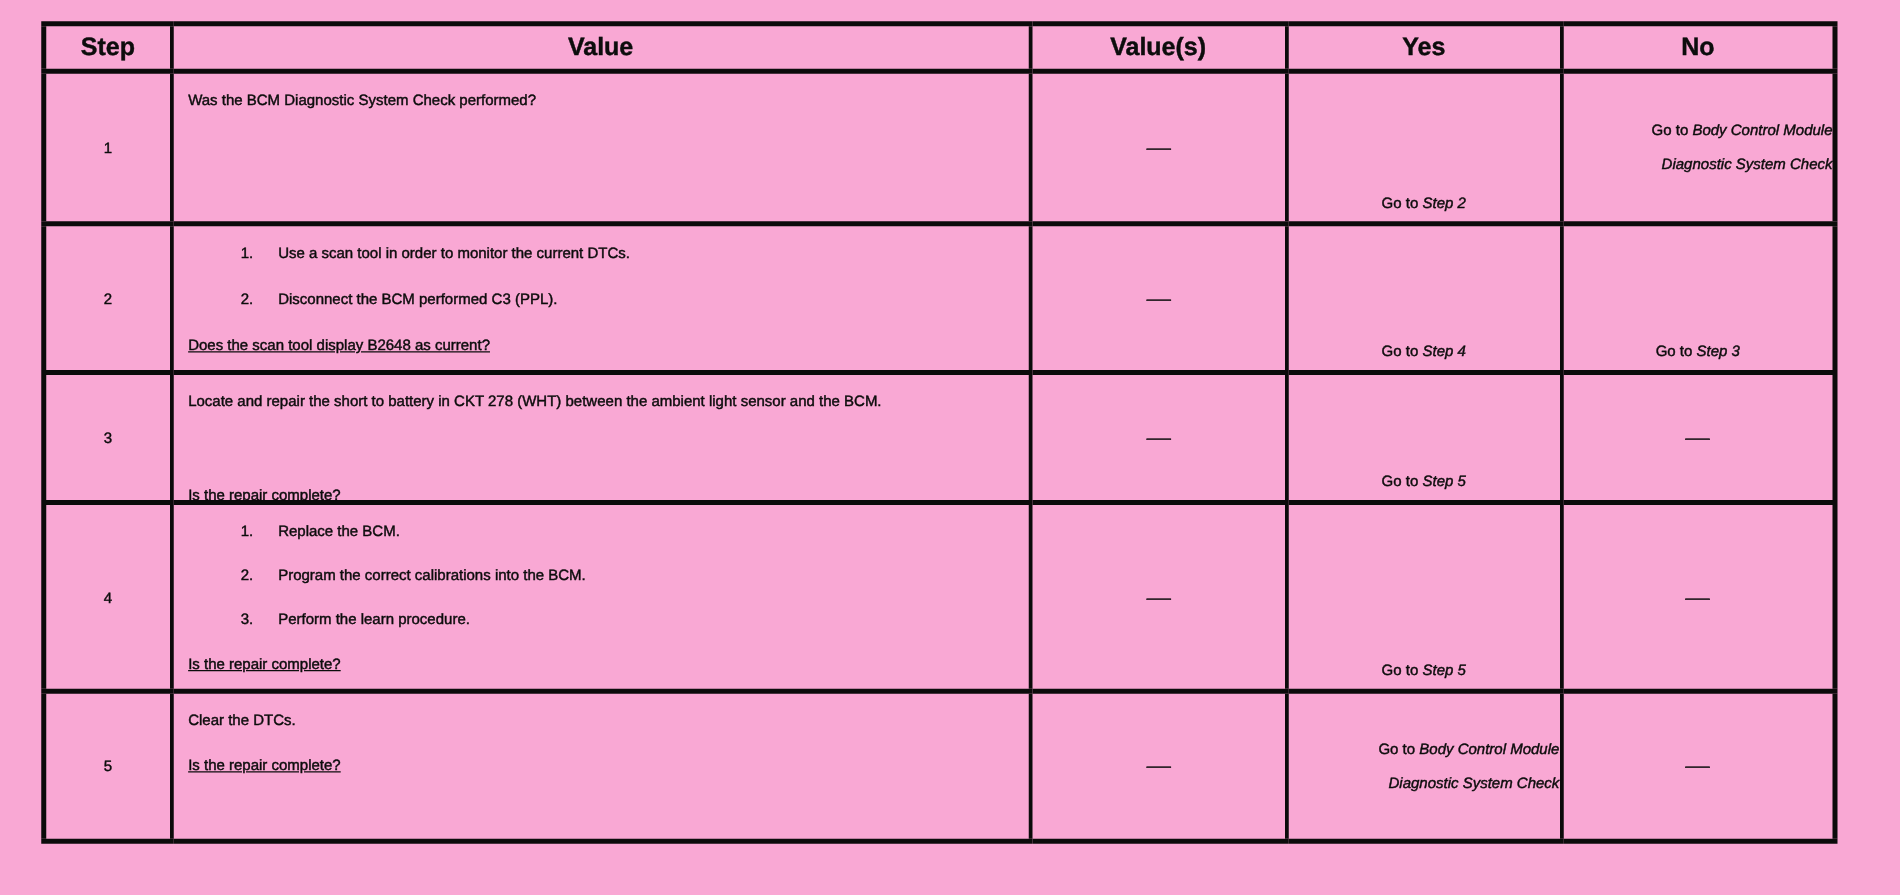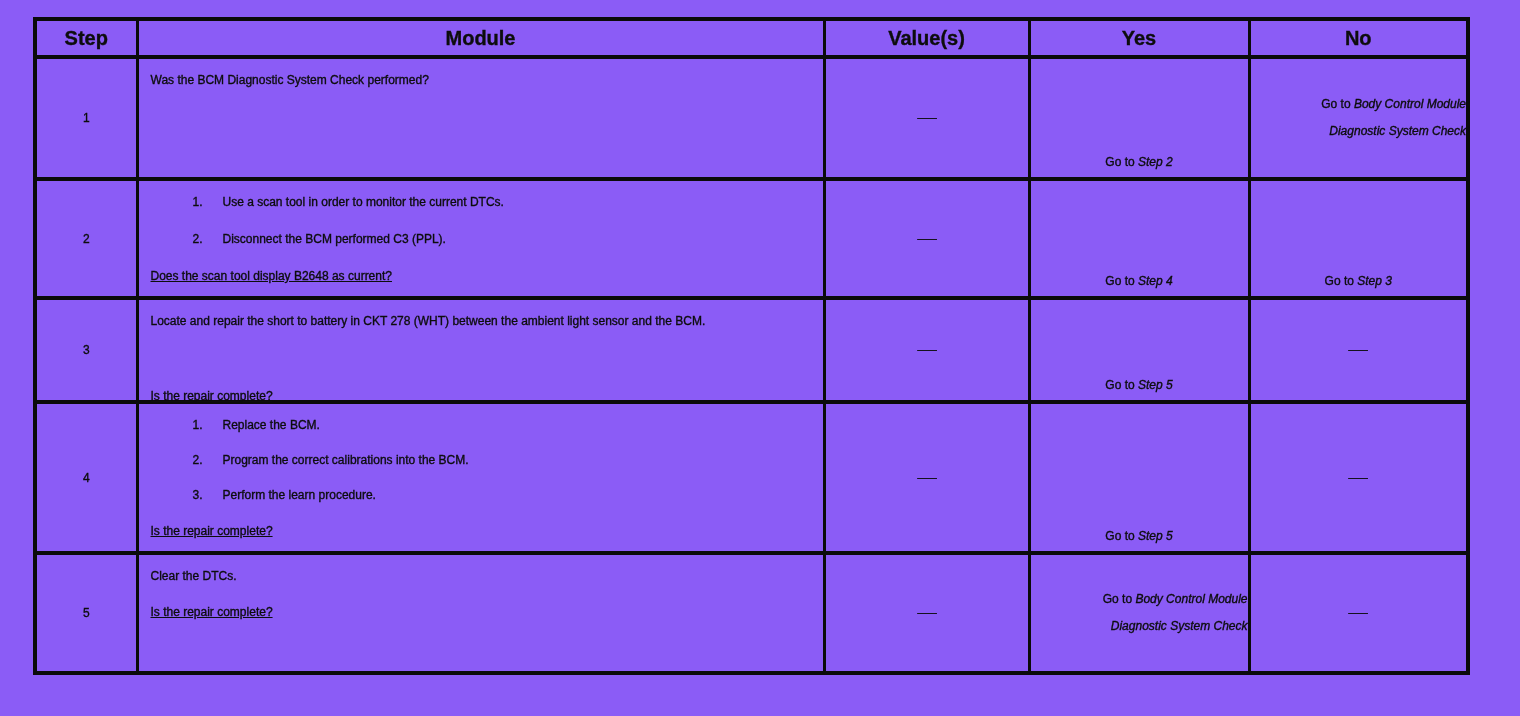--- a/index.html
+++ b/index.html
@@ -2,21 +2,21 @@
 <html><head>
 <meta charset="utf-8">
 <style>
   * { margin:0; padding:0; box-sizing:border-box; }
   html,body { width:1520px; height:716px; background:#ffffff; }
   body {
     font-family:"Liberation Sans", sans-serif;
     color:#0d0d0d;
     -webkit-text-stroke:0.35px #0d0d0d;
   }
-  .page { position:relative; width:1520px; height:716px; background:#8b5cf6; overflow:hidden; }
+  .page { position:relative; width:1520px; height:716px; background:#f9a8d4; overflow:hidden; }
 
   table.diag {
     position:absolute; left:33px; top:17px;
     width:1433px;
     border-collapse:collapse; table-layout:fixed;
     border:4px solid #0b0b0b;
   }
   .diag th, .diag td {
     border-left:3px solid #0b0b0b;
     border-right:3px solid #0b0b0b;
@@ -64,21 +64,21 @@
     <colgroup>
       <col style="width:102px">
       <col style="width:687px">
       <col style="width:205px">
       <col style="width:220px">
       <col style="width:219px">
     </colgroup>
     <thead>
       <tr class="hdr">
         <th>Step</th>
-        <th>Module</th>
+        <th>Value</th>
         <th>Value(s)</th>
         <th>Yes</th>
         <th>No</th>
       </tr>
     </thead>
     <tbody>
 
       <tr class="r1">
         <td class="step-cell">1</td>
         <td class="action-cell">

